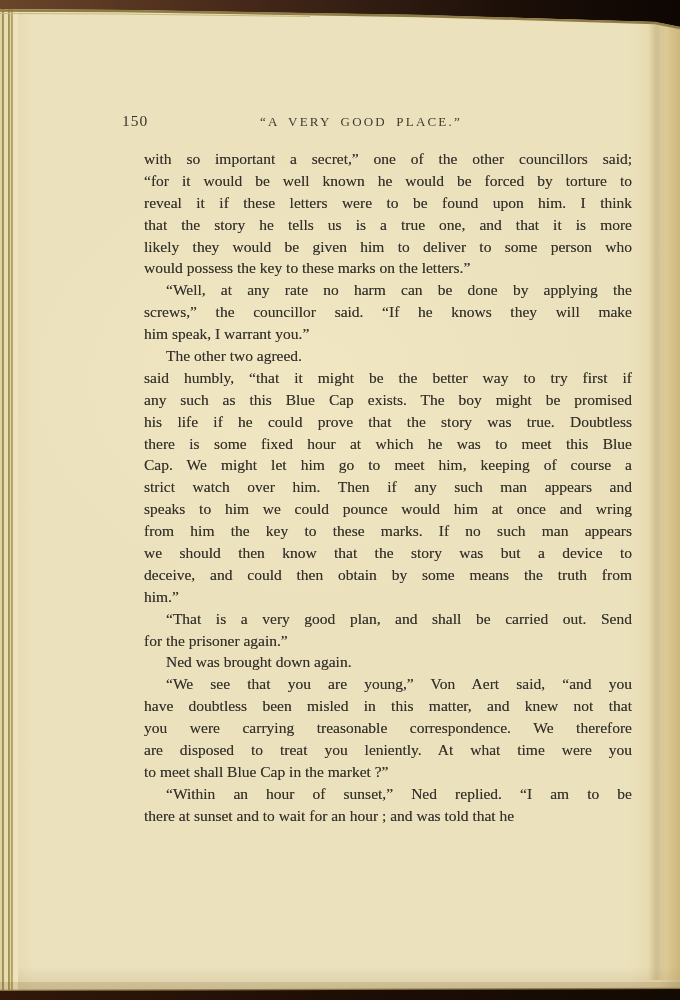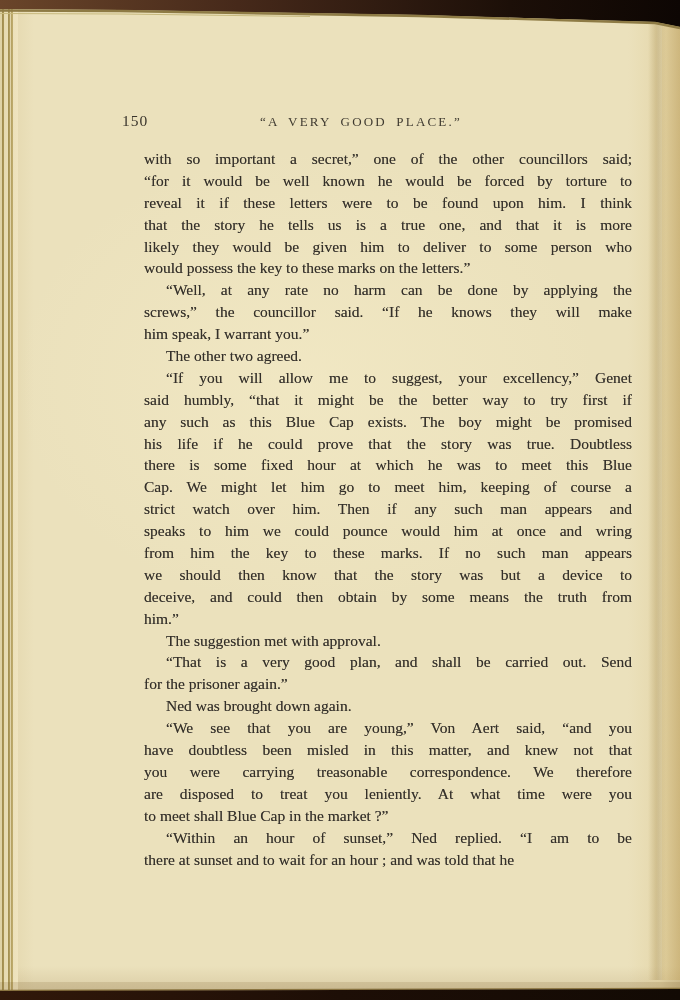--- a/index.html
+++ b/index.html
@@ -104,33 +104,31 @@
       <div class="ln">with so important a secret,” one of the other councillors said;</div>
       <div class="ln">“for it would be well known he would be forced by torture to</div>
       <div class="ln">reveal it if these letters were to be found upon him.  I think</div>
       <div class="ln">that the story he tells us is a true one, and that it is more</div>
       <div class="ln">likely they would be given him to deliver to some person who</div>
       <div class="ln fin">would possess the key to these marks on the letters.”</div>
       <div class="ln ind">“Well, at any rate no harm can be done by applying the</div>
       <div class="ln">screws,” the councillor said.  “If he knows they will make</div>
       <div class="ln fin">him speak, I warrant you.”</div>
       <div class="ln ind fin">The other two agreed.</div>
-      <div class="ln ind">“If you will allow me to suggest, your excellency,” Genet</div>
       <div class="ln">said humbly, “that it might be the better way to try first if</div>
       <div class="ln">any such as this Blue Cap exists.  The boy might be promised</div>
       <div class="ln">his life if he could prove that the story was true.  Doubtless</div>
       <div class="ln">there is some fixed hour at which he was to meet this Blue</div>
       <div class="ln">Cap.  We might let him go to meet him, keeping of course a</div>
       <div class="ln">strict watch over him.  Then if any such man appears and</div>
       <div class="ln">speaks to him we could pounce would him at once and wring</div>
       <div class="ln">from him the key to these marks.  If no such man appears</div>
       <div class="ln">we should then know that the story was but a device to</div>
       <div class="ln">deceive, and could then obtain by some means the truth from</div>
       <div class="ln fin">him.”</div>
-      <div class="ln ind fin">The suggestion met with approval.</div>
       <div class="ln ind">“That is a very good plan, and shall be carried out.  Send</div>
       <div class="ln fin">for the prisoner again.”</div>
       <div class="ln ind fin">Ned was brought down again.</div>
       <div class="ln ind">“We see that you are young,” Von Aert said, “and you</div>
       <div class="ln">have doubtless been misled in this matter, and knew not that</div>
       <div class="ln">you were carrying treasonable correspondence.  We therefore</div>
       <div class="ln">are disposed to treat you leniently.  At what time were you</div>
       <div class="ln fin">to meet shall Blue Cap in the market ?”</div>
       <div class="ln ind">“Within an hour of sunset,” Ned replied.  “I am to be</div>
       <div class="ln fin">there at sunset and to wait for an hour ; and was told that he</div>

